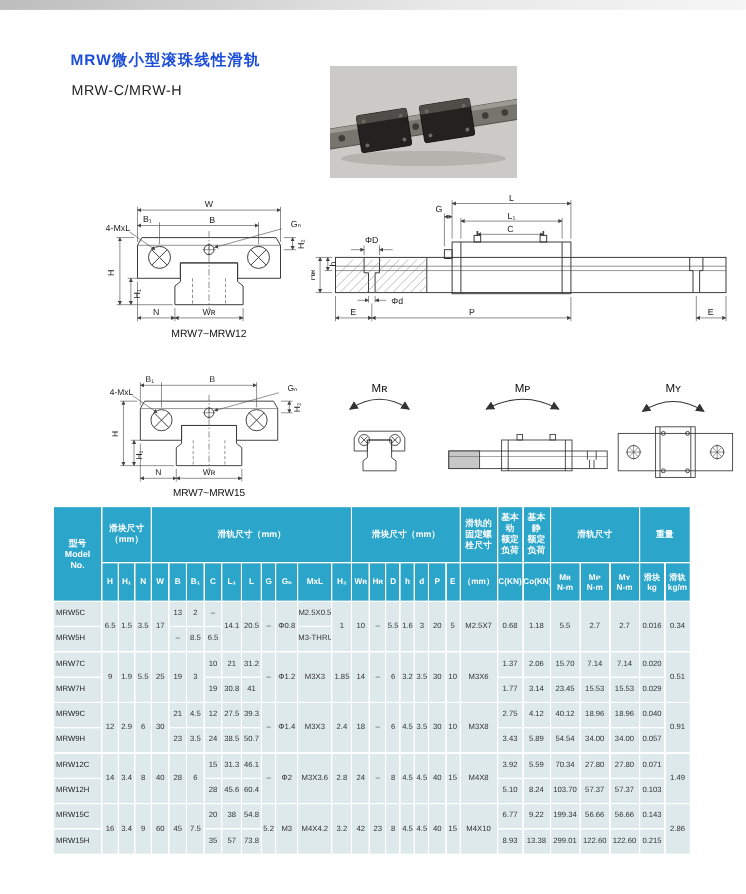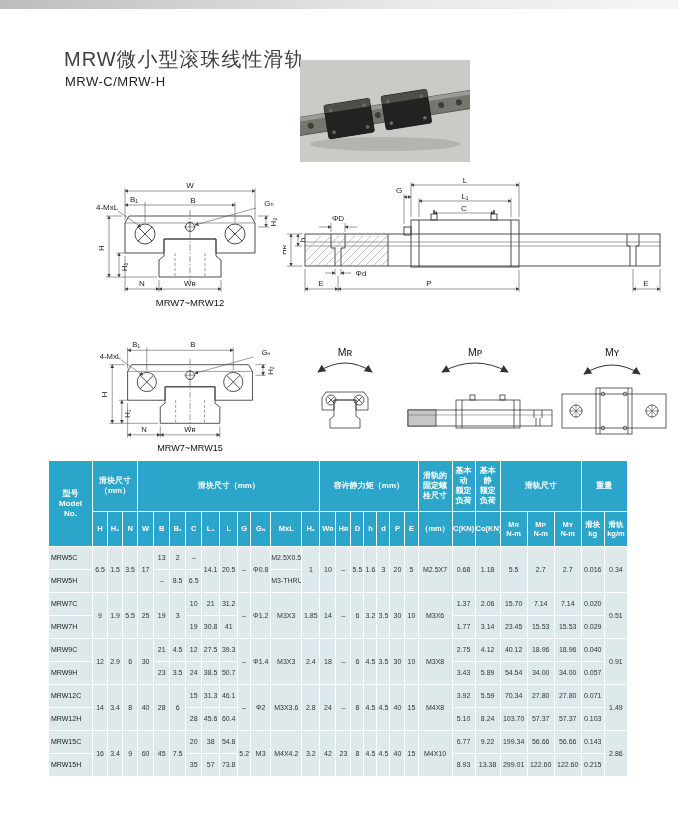--- a/index.html
+++ b/index.html
@@ -1,21 +1,21 @@
 <!DOCTYPE html>
 <html><head>
 <meta charset="utf-8">
 <style>
   html,body{margin:0;padding:0;}
   body{width:678px;height:813px;background:#fff;position:relative;
        font-family:"Liberation Sans","DejaVu Sans",sans-serif;overflow:hidden;}
   .topbar{position:absolute;left:0;top:0;width:678px;height:9px;
           background:linear-gradient(90deg,#bdbdbd,#e9e9e9 60%,#f5f5f5);}
-  .title{position:absolute;left:64px;top:46px;font-size:20px;font-weight:normal;
-         color:#404040;letter-spacing:1px;white-space:nowrap;}
+  .title{position:absolute;left:64px;top:46px;font-size:14px;font-weight:bold;
+         color:#1d4ed8;letter-spacing:1px;white-space:nowrap;}
   .subtitle{position:absolute;left:65px;top:74px;font-size:13px;color:#222;
             letter-spacing:0.5px;}
   .photo{position:absolute;left:300px;top:60px;width:170px;height:102px;}
   .dg{position:absolute;}
   .dg svg{display:block;}
   .dg text{font-family:"Liberation Sans","DejaVu Sans",sans-serif;font-size:8px;fill:#222;}
   .dg text.cap{font-size:9.5px;fill:#111;}
   .dg text.mom{font-size:10.5px;fill:#111;}
   table.spec{position:absolute;left:48px;top:460px;width:580px;
              border-collapse:collapse;table-layout:fixed;background:#fff;}
@@ -386,22 +386,22 @@
       <col style="width: 23px;">
       <col style="width: 23px;">
     </colgroup>
   <thead>
     <tr class="grp">
       <th rowspan="2">型号
 Model
 No.</th>
       <th colspan="3">滑块尺寸
 （mm）</th>
-      <th colspan="10">滑块尺寸（mm）</th>
-      <th colspan="7">容许静力矩（mm）</th>
+      <th colspan="10">滑轨尺寸（mm）</th>
+      <th colspan="7">滑块尺寸（mm）</th>
       <th>滑轨的
 固定螺
 栓尺寸</th>
       <th>基本
 动
 额定
 负荷</th>
       <th>基本
 静
 额定

